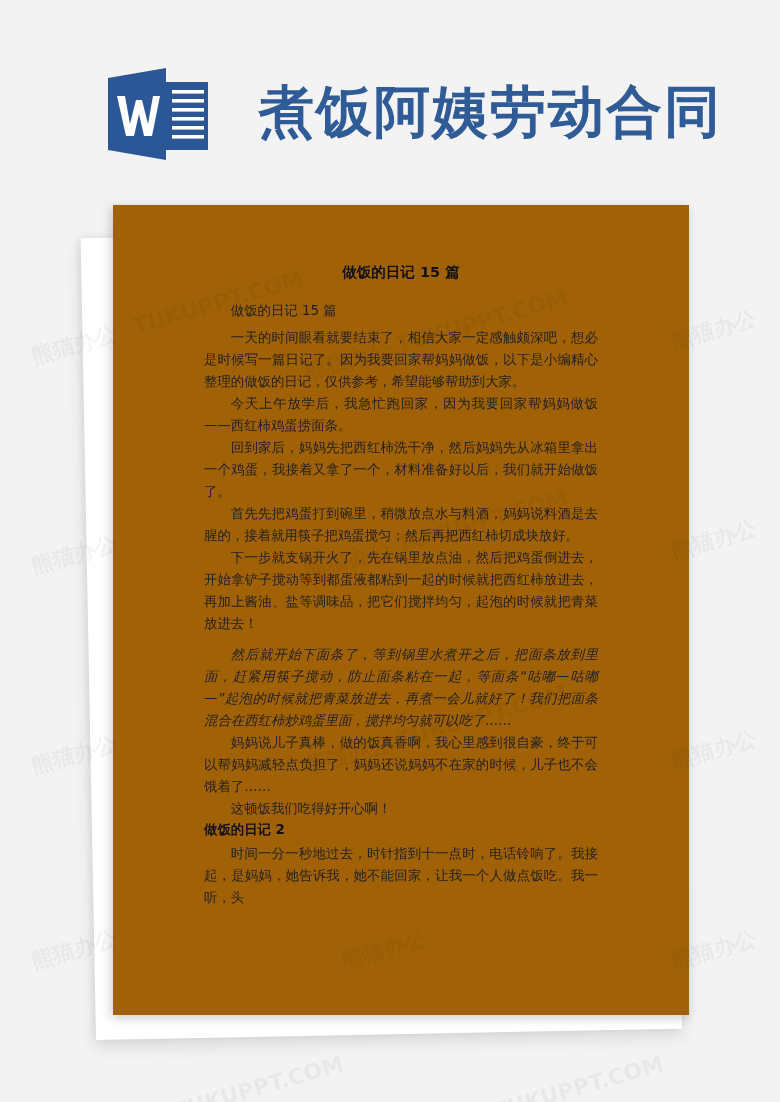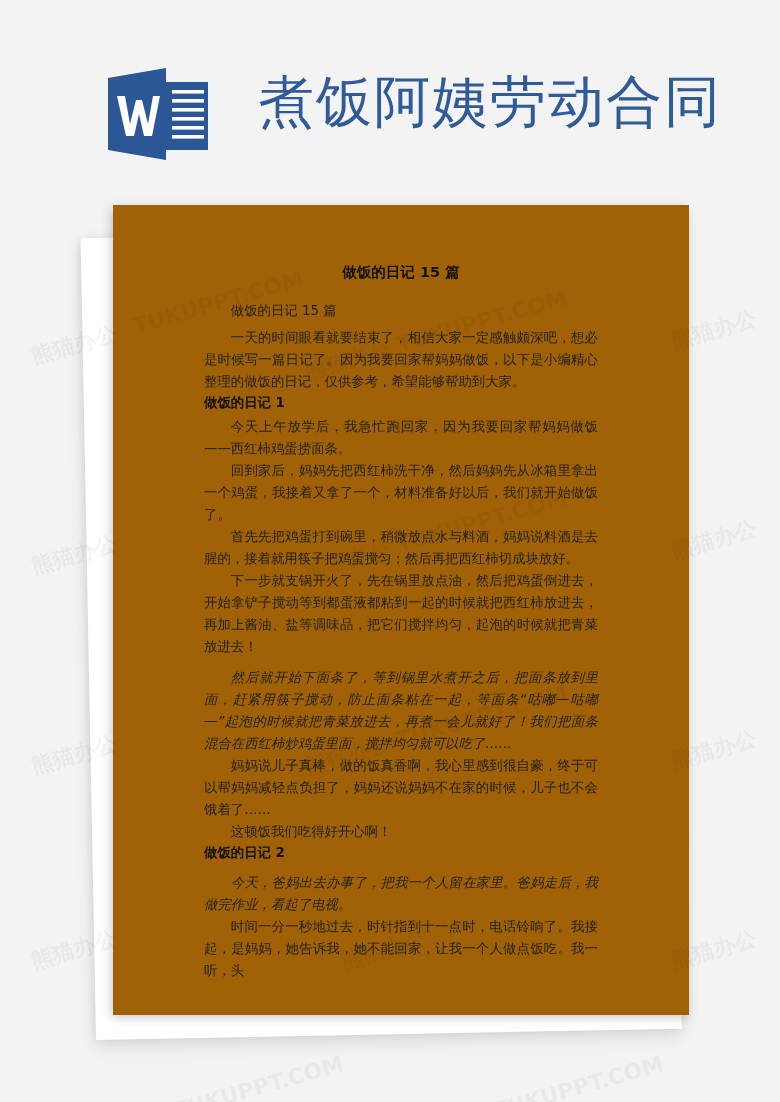--- a/index.html
+++ b/index.html
@@ -20,23 +20,23 @@
       left: 0; top: 0;
       width: 780px; height: 200px;
     }
     .word-icon {
       position: absolute;
       left: 108px; top: 66px;
       width: 102px; height: 96px;
     }
     .banner-title {
       position: absolute;
-      left: 258px; top: 68px;
+      left: 258px; top: 77px;
       font-family: "DejaVu Serif", "Liberation Serif", serif;
-      font-weight: normal;
+      font-weight: bold;
       font-size: 56px;
       line-height: 68px;
       letter-spacing: 2px;
       color: #2f5b96;
       white-space: nowrap;
     }
     
     .page-back {
       position: absolute;
       left: 96px; top: 238px;
@@ -127,31 +127,29 @@
 </div>
 
 <div class="page-back"></div>
 
 <div class="page-front">
   <div class="doc">
     <div class="doc-title">做饭的日记 15 篇</div>
     <p class="subtitle">做饭的日记 15 篇</p>
     <p>一天的时间眼看就要结束了，相信大家一定感触颇深吧，想必是时候写一篇日记了。因为我要回家帮妈妈做饭，以下是小编精心整理的做饭的日记，仅供参考，希望能够帮助到大家。</p>
 
-    <h3>做饭的日记 1</h3>
     <p>今天上午放学后，我急忙跑回家，因为我要回家帮妈妈做饭——西红柿鸡蛋捞面条。</p>
     <p>回到家后，妈妈先把西红柿洗干净，然后妈妈先从冰箱里拿出一个鸡蛋，我接着又拿了一个，材料准备好以后，我们就开始做饭了。</p>
     <p>首先先把鸡蛋打到碗里，稍微放点水与料酒，妈妈说料酒是去腥的，接着就用筷子把鸡蛋搅匀；然后再把西红柿切成块放好。</p>
     <p>下一步就支锅开火了，先在锅里放点油，然后把鸡蛋倒进去，开始拿铲子搅动等到都蛋液都粘到一起的时候就把西红柿放进去，再加上酱油、盐等调味品，把它们搅拌均匀，起泡的时候就把青菜放进去！</p>
     <p class="sp">然后就开始下面条了，等到锅里水煮开之后，把面条放到里面，赶紧用筷子搅动，防止面条粘在一起，等面条“咕嘟—咕嘟—”起泡的时候就把青菜放进去，再煮一会儿就好了！我们把面条混合在西红柿炒鸡蛋里面，搅拌均匀就可以吃了……</p>
     <p>妈妈说儿子真棒，做的饭真香啊，我心里感到很自豪，终于可以帮妈妈减轻点负担了，妈妈还说妈妈不在家的时候，儿子也不会饿着了……</p>
     <p>这顿饭我们吃得好开心啊！</p>
 
     <h3>做饭的日记 2</h3>
-    <p class="sp">今天，爸妈出去办事了，把我一个人留在家里。爸妈走后，我做完作业，看起了电视。</p>
     <p>时间一分一秒地过去，时针指到十一点时，电话铃响了。我接起，是妈妈，她告诉我，她不能回家，让我一个人做点饭吃。我一听，头</p>
   </div>
 </div>
 
 <div class="wm" style="left:30px; top:330px;"><span>熊猫办公</span></div>
 <div class="wm" style="left:130px; top:290px;"><span>TUKUPPT.COM</span></div>
 <div class="wm" style="left:300px; top:320px;"><span>熊猫办公</span> <span>TUKUPPT.COM</span></div>
 <div class="wm" style="left:670px; top:315px;"><span>熊猫办公</span></div>
 <div class="wm" style="left:30px; top:540px;"><span>熊猫办公</span></div>
 <div class="wm" style="left:300px; top:520px;"><span>熊猫办公</span> <span>TUKUPPT.COM</span></div>

